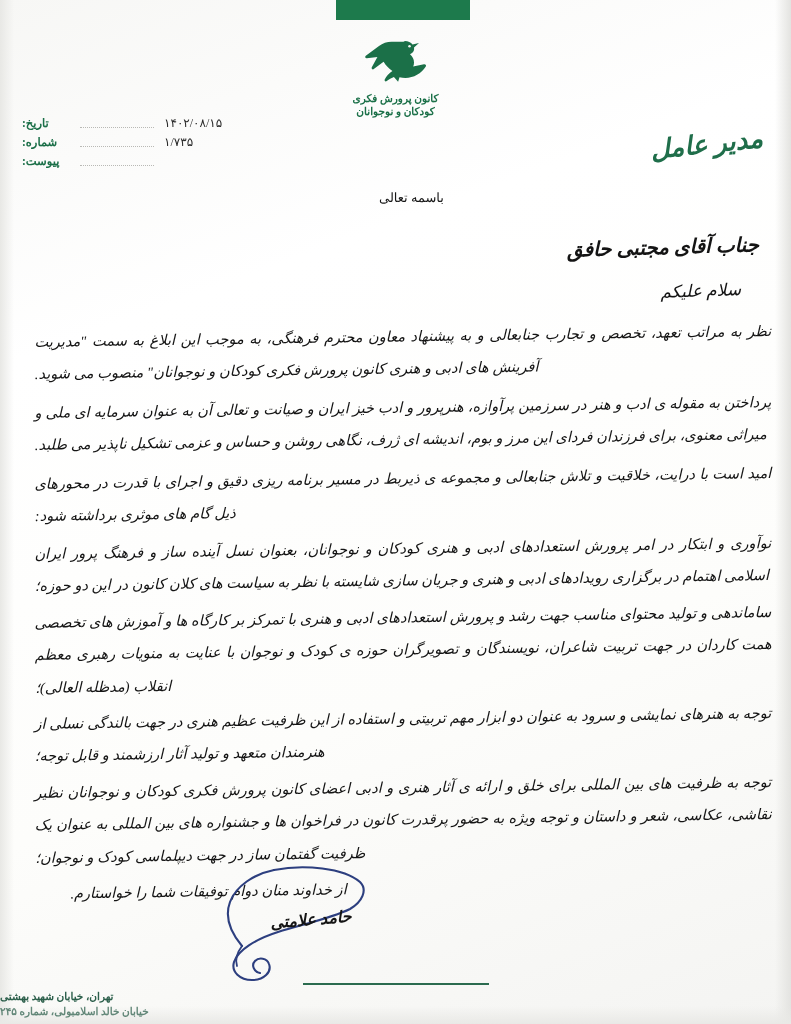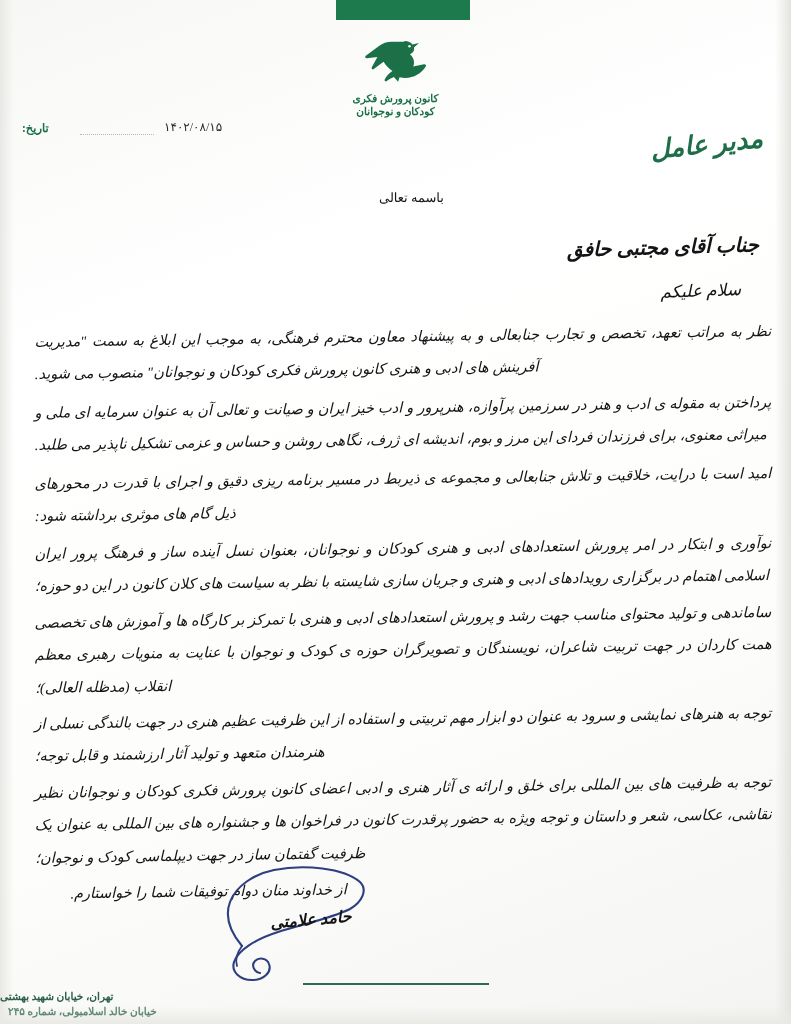--- a/index.html
+++ b/index.html
@@ -78,21 +78,21 @@
   
   .meta {
     position: absolute;
     left: 22px;
     top: 116px;
     width: 240px;
   }
   .meta-row {
     display: flex;
     flex-direction: row-reverse;
-    align-items: flex-end;
+    align-items: flex-start;
     height: 19px;
     gap: 10px;
   }
   .meta-label {
     color: #1b6f48;
     font-size: 11.5px;
     font-weight: bold;
     white-space: nowrap;
     letter-spacing: 1px;
     min-width: 48px;
@@ -228,21 +228,21 @@
     background: #2b6b4f;
     margin: 0 auto 4px auto;
   }
   .footer-line {
     font-size: 10.5px;
     font-weight: bold;
     color: #2c5f4b;
     letter-spacing: 1.6px;
     line-height: 1.5;
   }
-  .footer-line.second { opacity: 0.72; padding-left: 8px; }
+  .footer-line.second { opacity: 0.72; }
 </style>
 </head>
 <body>
 
 <div class="page">
 
   <div class="paper-edge-left"></div>
   <div class="paper-edge-right"></div>
   <div class="paper-edge-bottom"></div>
 
@@ -260,20 +260,30 @@
       <div>کودکان و نوجوانان</div>
     </div>
   </div>
 
   <div class="meta">
     <div class="meta-row">
       <span class="meta-label">تاریخ:</span>
       <span class="meta-dots"></span>
       <span class="meta-value">۱۴۰۲/۰۸/۱۵</span>
     </div>
+    <div class="meta-row">
+      <span class="meta-label">شماره:</span>
+      <span class="meta-dots"></span>
+      <span class="meta-value">۱/۷۳۵</span>
+    </div>
+    <div class="meta-row">
+      <span class="meta-label">پیوست:</span>
+      <span class="meta-dots"></span>
+      <span class="meta-value blank"></span>
+    </div>
   </div>
 
   <div class="director-title">مدیر عامل</div>
 
   <div class="basmala">باسمه تعالی</div>
 
   <div class="letter-body">
     <p class="addressee">جناب آقای مجتبی حافق</p>
     <p class="greeting">سلام علیکم</p>
 

